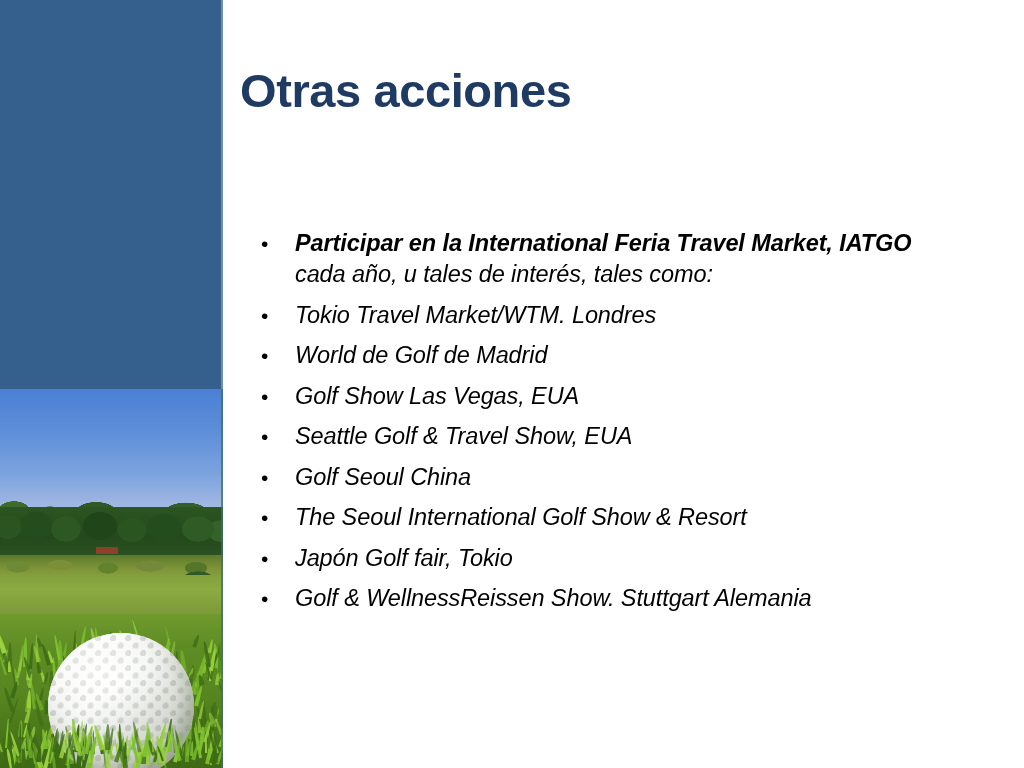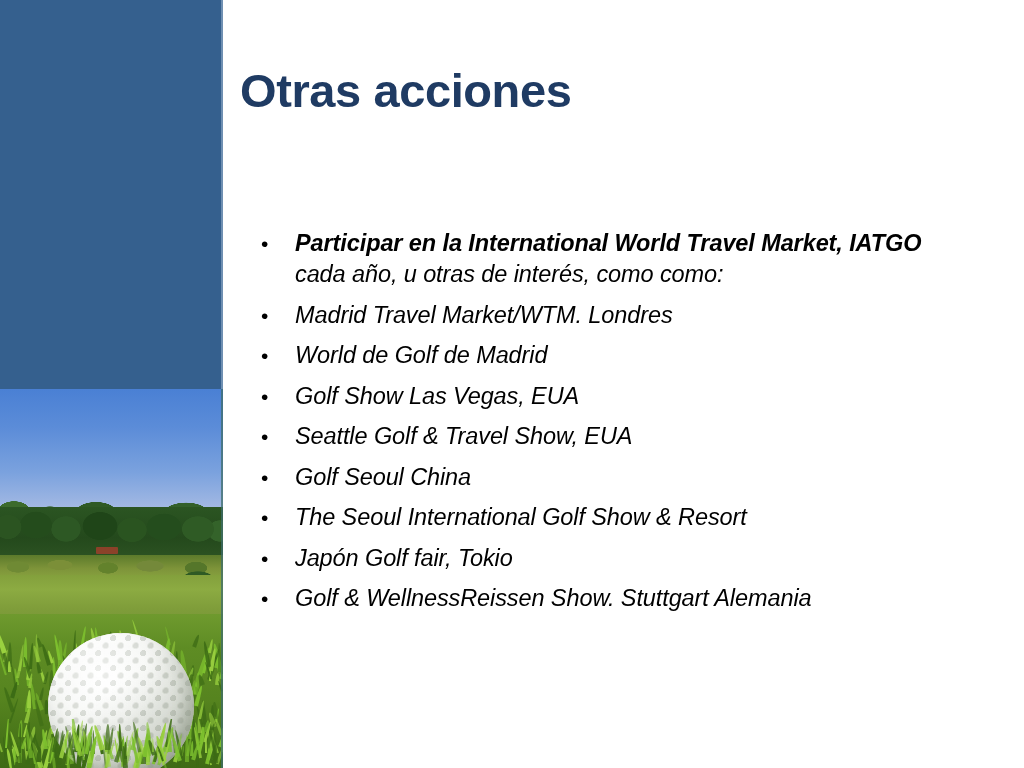--- a/index.html
+++ b/index.html
@@ -696,25 +696,25 @@
         </div>
       <div id="photo-border"></div>
     </div>
   </div>
 
   <div id="page-title">Otras acciones</div>
 
   <div id="bullet-list">
       <div class="bullet-row">
         <div class="bullet-marker">•</div>
-        <div class="bullet-text"><b>Participar en la International World Travel Market, IATGO</b><span>  cada año, u otras de interés, como como:</span></div>
-      </div>
-      <div class="bullet-row">
-        <div class="bullet-marker">•</div>
-        <div class="bullet-text"><span>Madrid Travel Market/WTM. Londres</span></div>
+        <div class="bullet-text"><b>Participar en la International Feria Travel Market, IATGO</b><span>  cada año, u tales de interés, tales como:</span></div>
+      </div>
+      <div class="bullet-row">
+        <div class="bullet-marker">•</div>
+        <div class="bullet-text"><span>Tokio Travel Market/WTM. Londres</span></div>
       </div>
       <div class="bullet-row">
         <div class="bullet-marker">•</div>
         <div class="bullet-text"><span>World de Golf de Madrid</span></div>
       </div>
       <div class="bullet-row">
         <div class="bullet-marker">•</div>
         <div class="bullet-text"><span>Golf Show Las Vegas, EUA</span></div>
       </div>
       <div class="bullet-row">

